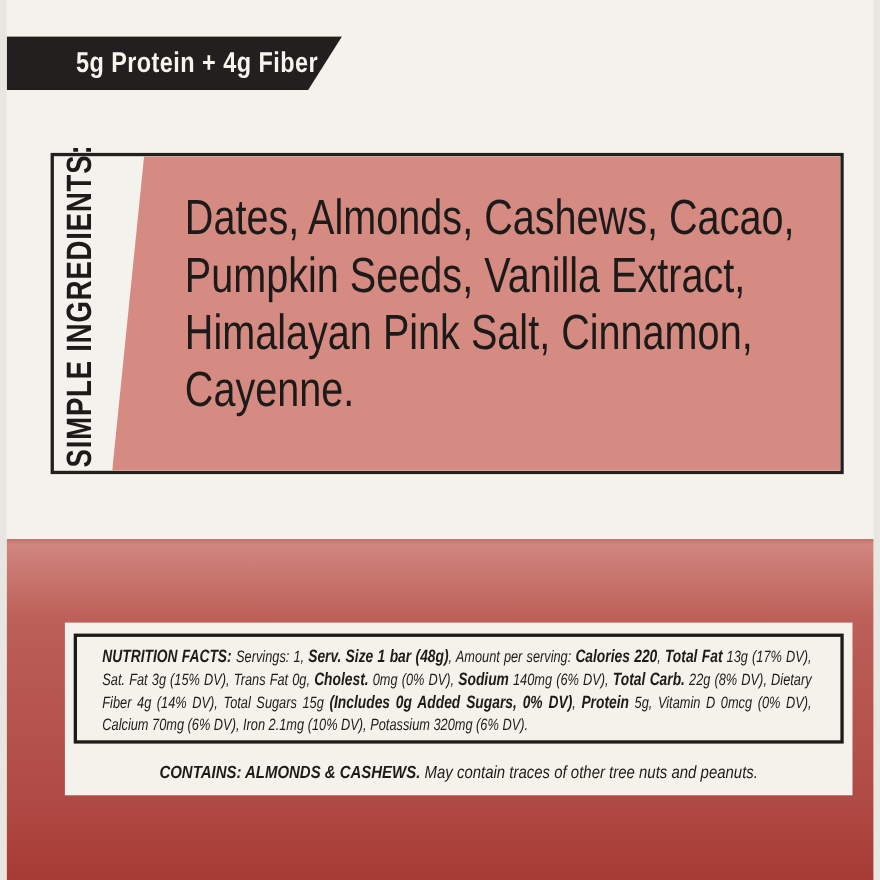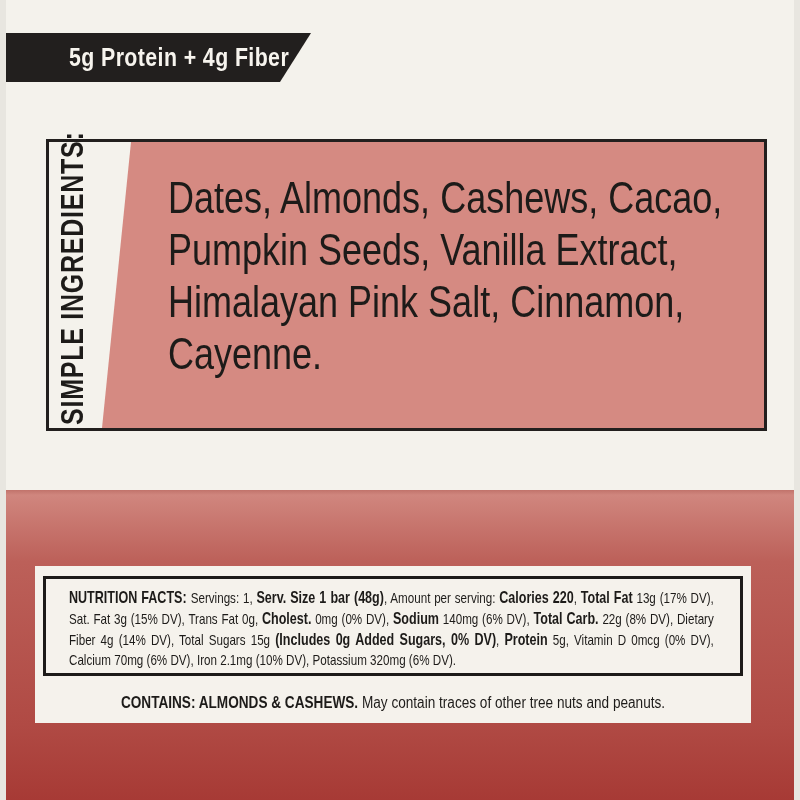--- a/index.html
+++ b/index.html
@@ -78,23 +78,24 @@
     width: 800px; height: 310px;
     background: linear-gradient(180deg,
       #c1736b 0px,
       #d0867e 5px,
       #bc6059 72px,
       #b04a44 235px,
       #a73a35 310px);
   }
   .nutri-box {
     position: absolute;
-    left: 29px; top: 76px;           
+    left: 53px; top: 76px;           
     width: 716px; height: 157px;
     background: #f5f2ec;
+    font-style: italic;
   }
   .nutri-frame {
     position: absolute;
     left: 8px; top: 10px;
     width: 700px; height: 100px;
     border: 3px solid #1d1b19;
     box-sizing: border-box;
   }
   .nutri-text {
     margin: 0;

